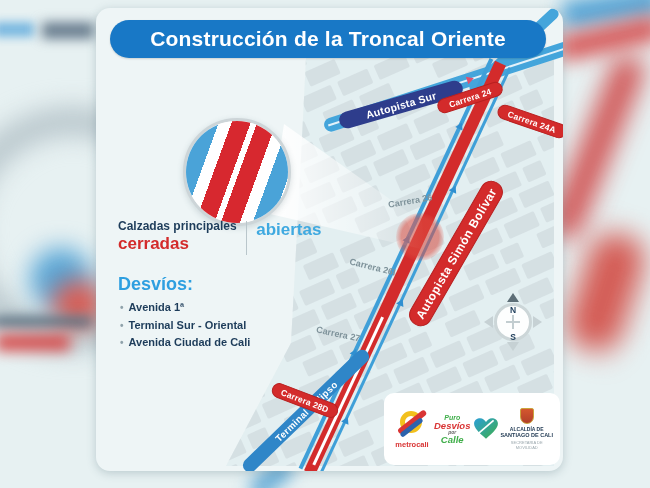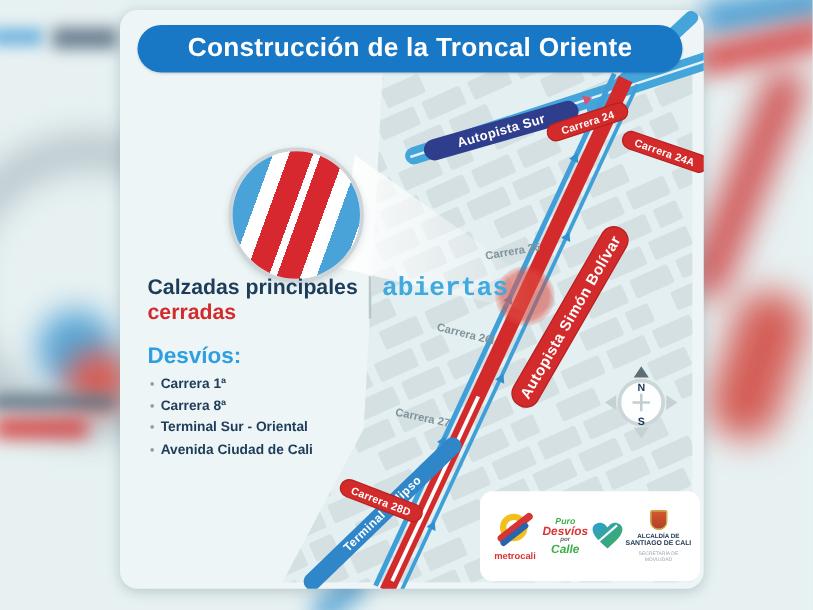--- a/index.html
+++ b/index.html
@@ -125,23 +125,23 @@
   .phase .lbl{color:#3d9fd8;}
   .magnifier{position:absolute;left:87px;top:110px;width:108px;height:108px;border-radius:50%;
     background:#fff;border:3px solid #cdd5d8;overflow:hidden;box-sizing:border-box;
     box-shadow:0 2px 6px rgba(60,90,100,.2);}
   .stripes{position:absolute;left:-20px;top:-20px;width:142px;height:142px;transform:rotate(20deg);
     background:linear-gradient(90deg,
       #fff 0 19px,#4aa3d8 19px 37px,#fff 37px 49px,#d7282f 49px 67px,
       #fff 67px 73px,#d7282f 73px 91px,#fff 91px 103px,#4aa3d8 103px 121px,#fff 121px 142px);}
   .legend{position:absolute;left:22px;top:212px;display:flex;align-items:flex-start;}
   .leg-col{line-height:1.15;}
-  .leg-l1{font-size:17px;font-weight:800;color:#1d3c5a;}
+  .leg-l1{font-size:12px;font-weight:800;color:#1d3c5a;}
   .leg-closed{font-size:17px;font-weight:800;color:#d32b2b;}
-  .leg-open{font-size:21px;font-weight:800;color:#3fa9e0;font-family:Liberation Mono, monospace;}
+  .leg-open{font-size:17px;font-weight:800;color:#3fa9e0;}
   .leg-div{width:1.5px;height:34px;background:#b9c6cb;margin:1px 9px 0 9px;}
   .detours-title{position:absolute;left:22px;top:266px;font-size:18px;font-weight:800;color:#2e9fe0;}
   .detours{position:absolute;left:24px;top:291px;}
   .detour-item{font-size:11px;font-weight:800;color:#1d3c5a;line-height:16.5px;white-space:nowrap;}
   .detour-item::before{content:"•";color:#8fa2ab;margin-right:5px;font-size:10px;}
 </style>
 </head>
 <body>
 
 <div class="bgblob bb-txt1"></div>
@@ -531,20 +531,19 @@
         <div class="leg-closed">cerradas</div>
       </div>
       <div class="leg-div"></div>
       <div class="leg-col">
         <div class="leg-open">abiertas</div>
       </div>
     </div>
 
     <div class="detours-title">Desvíos:</div>
     <div class="detours">
-      <div class="detour-item">Carrera 1ª</div>
-      <div class="detour-item">Carrera 8ª</div>
+      <div class="detour-item">Avenida 1ª</div>
       <div class="detour-item">Terminal Sur - Oriental</div>
       <div class="detour-item">Avenida Ciudad de Cali</div>
     </div>
   </div>
 
 </div>
 
 </body></html>

